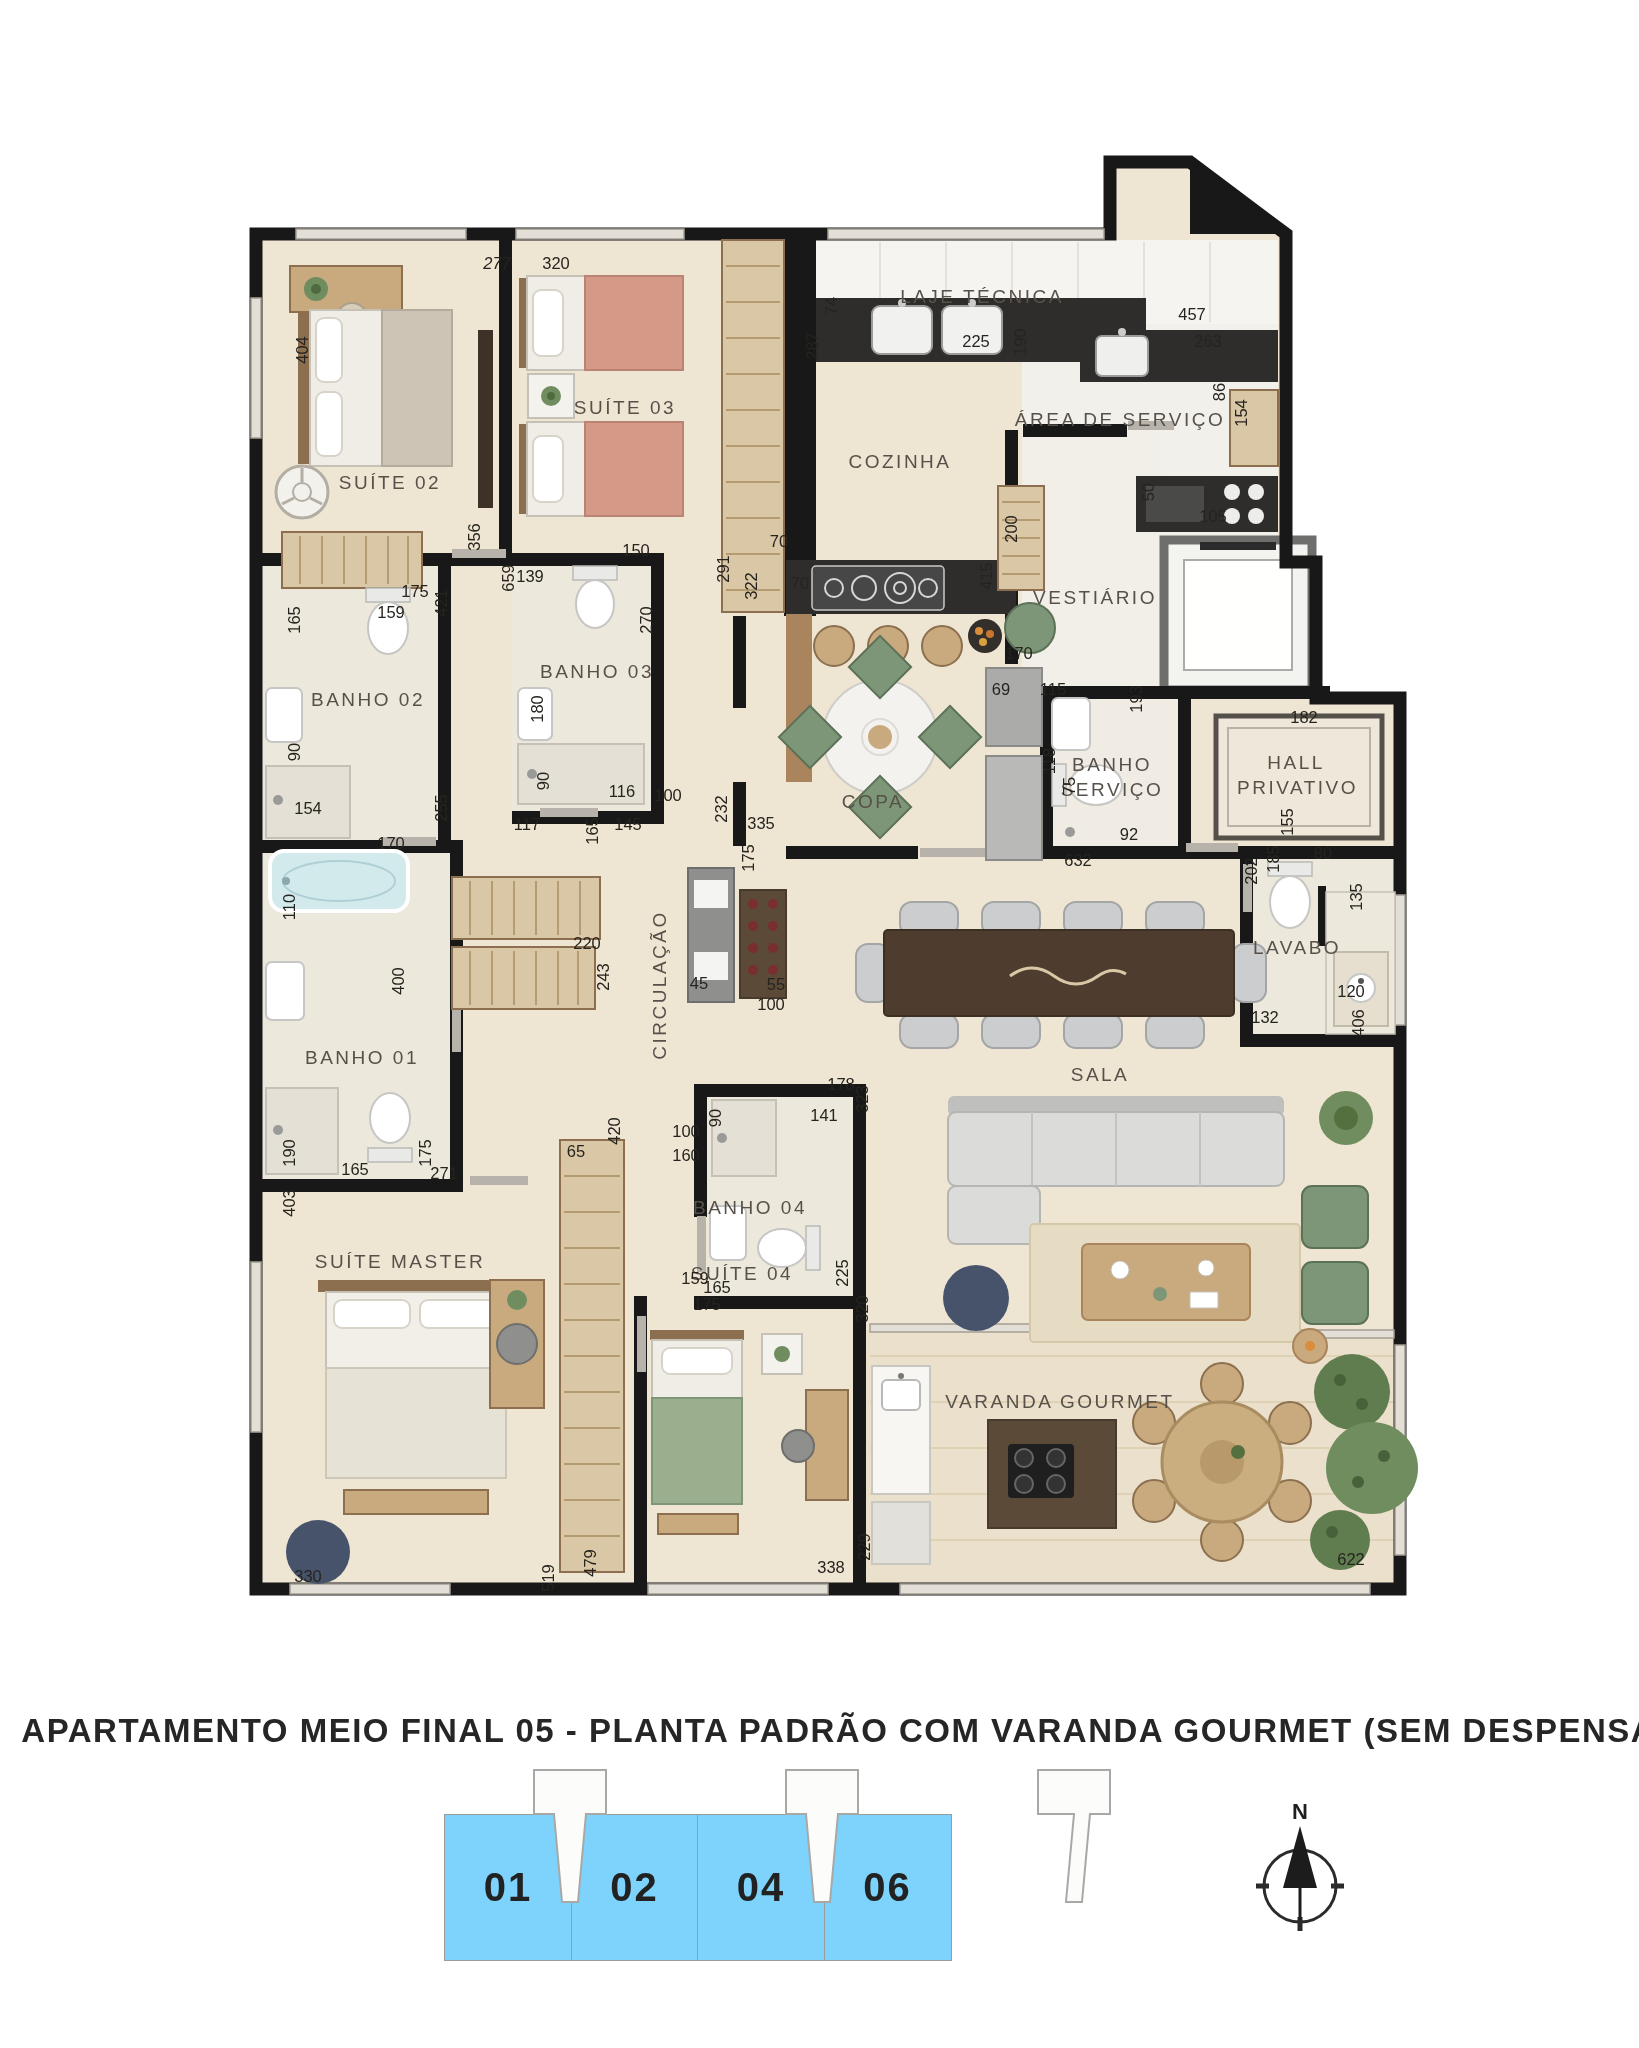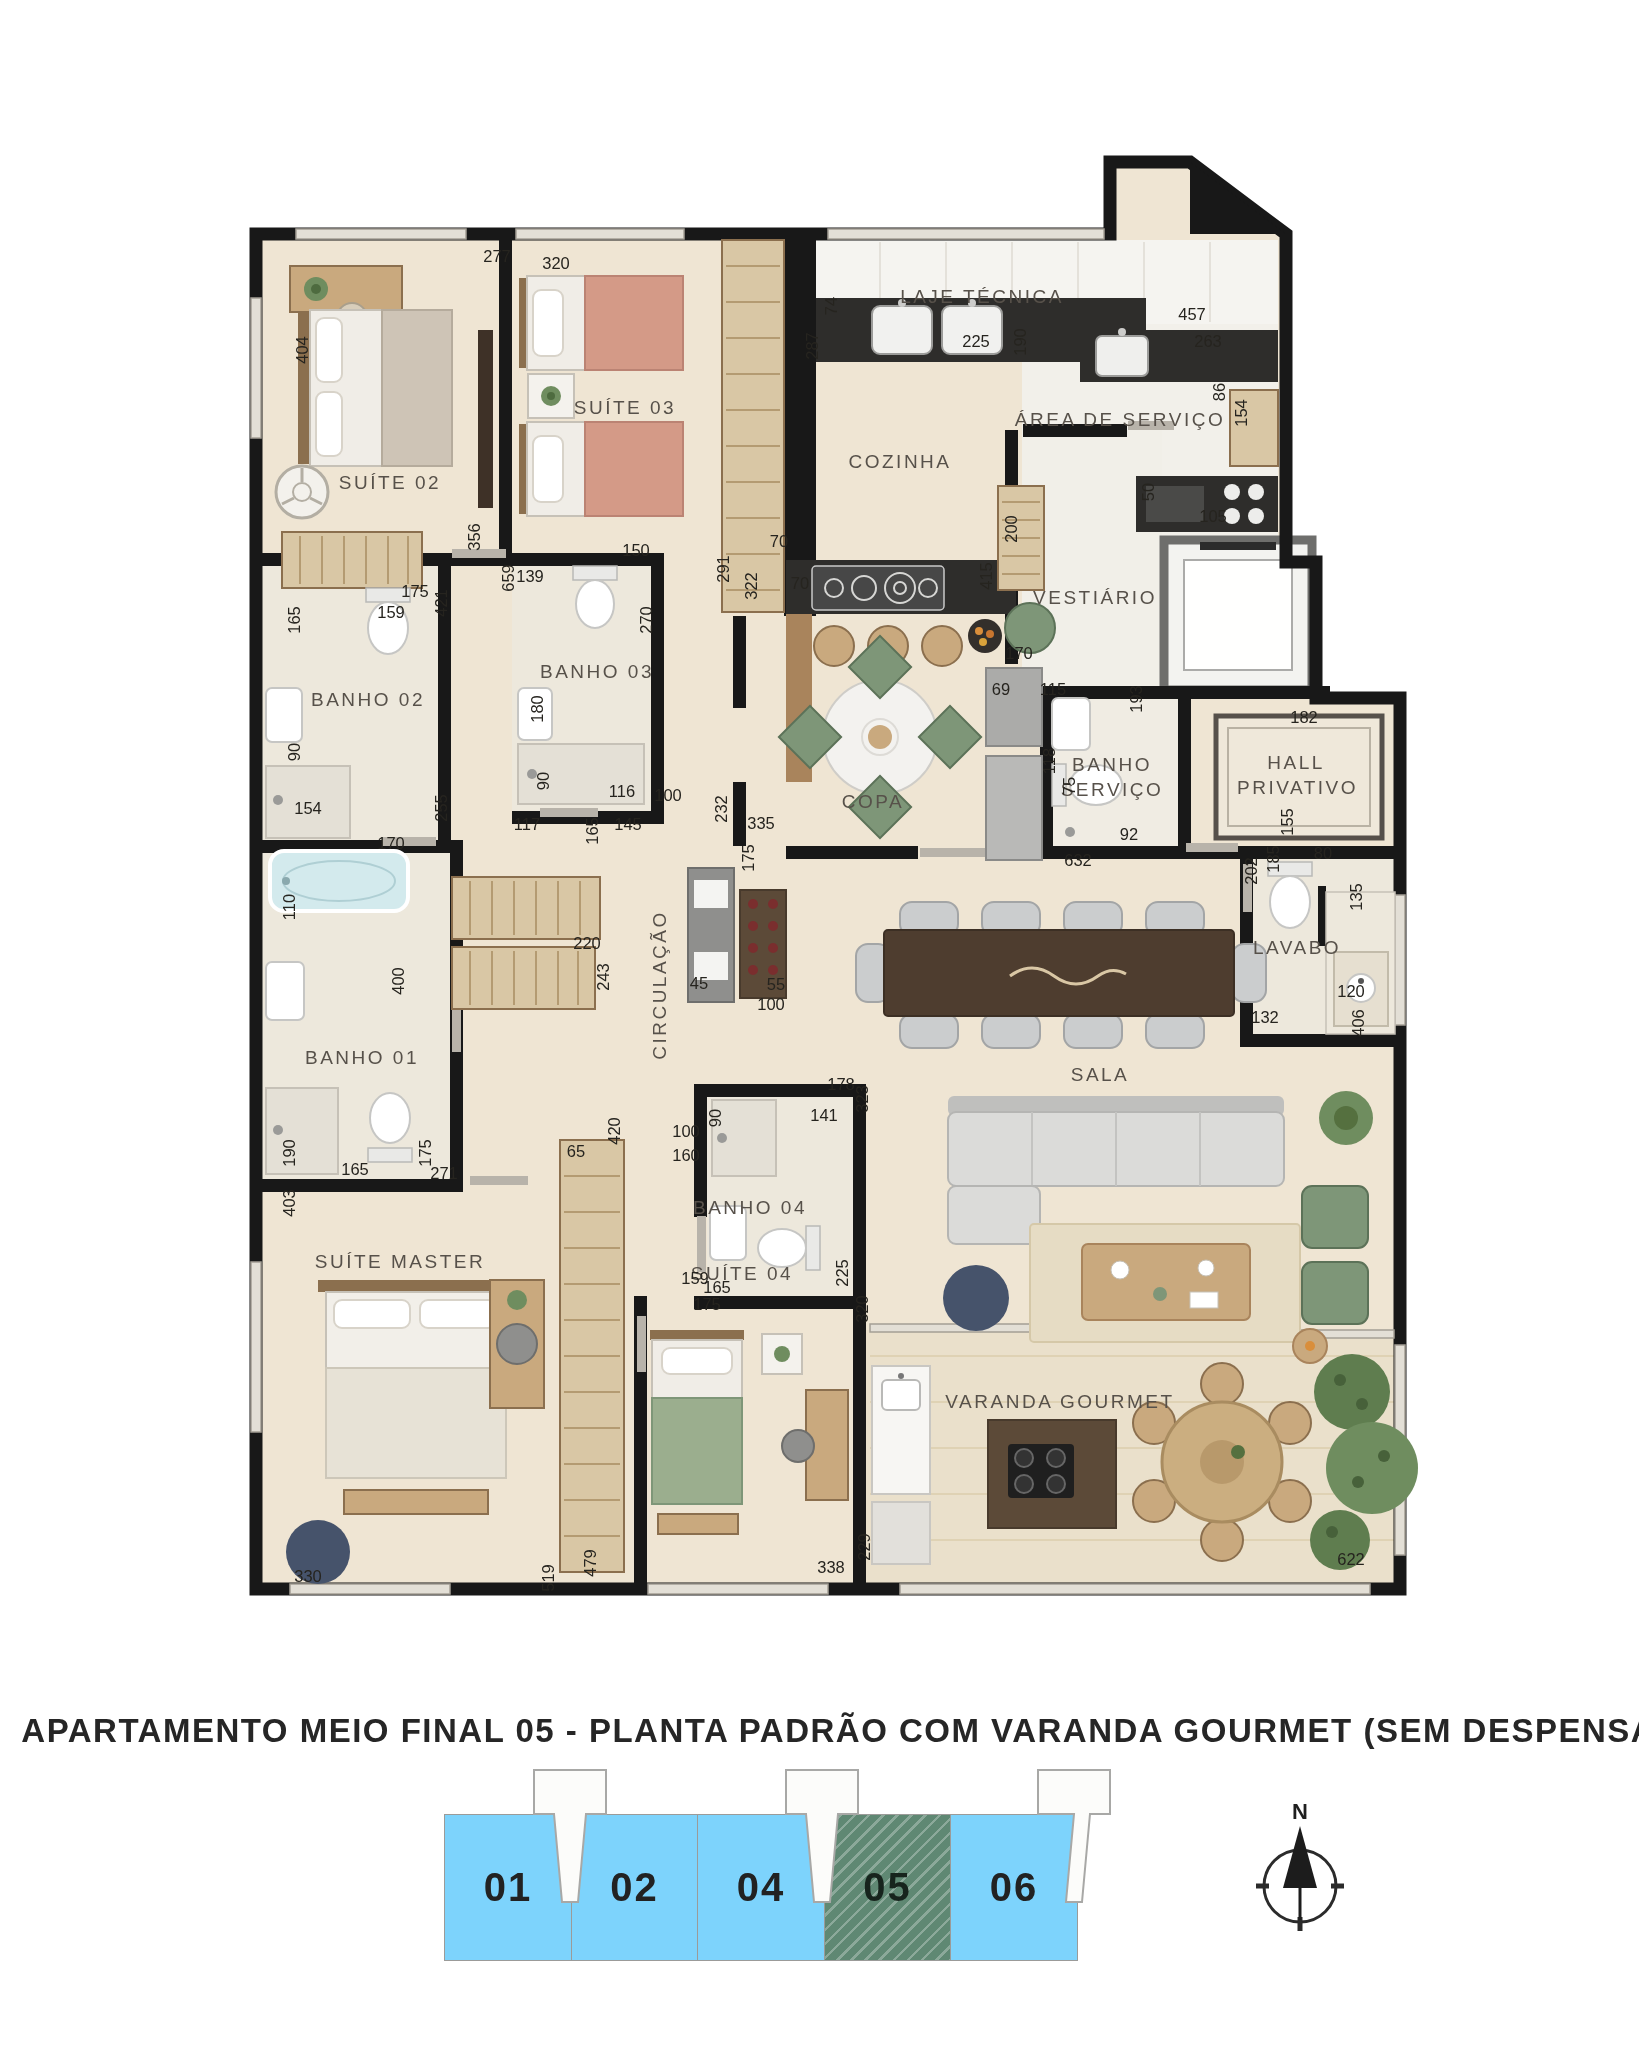--- a/index.html
+++ b/index.html
@@ -385,21 +385,21 @@
       <div class="room wrap" style="left: 1296px; top: 776px;">HALL PRIVATIVO</div>
       <div class="room rot" style="left: 660px; top: 985px;">CIRCULAÇÃO</div>
       <div class="room" style="left: 1297px; top: 948px;">LAVABO</div>
       <div class="room" style="left: 1100px; top: 1075px;">SALA</div>
       <div class="room wrap" style="left: 362px; top: 1058px;">BANHO 01</div>
       <div class="room" style="left: 400px; top: 1262px;">SUÍTE MASTER</div>
       <div class="room wrap" style="left: 750px; top: 1208px;">BANHO 04</div>
       <div class="room" style="left: 742px; top: 1274px; text-align: right;">SUÍTE 04</div>
       <div class="room" style="left: 1060px; top: 1402px;">VARANDA GOURMET</div>
       <div class="dim r" style="left: 302px; top: 350px;">404</div>
-      <div class="dim" style="left: 497px; top: 256px;">277</div>
+      <div class="dim" style="left: 497px; top: 263px; font-style: italic;">277</div>
       <div class="dim" style="left: 556px; top: 263px;">320</div>
       <div class="dim r" style="left: 831px; top: 306px;">74</div>
       <div class="dim r" style="left: 812px; top: 346px;">287</div>
       <div class="dim" style="left: 976px; top: 341px;">225</div>
       <div class="dim r" style="left: 1020px; top: 342px;">190</div>
       <div class="dim" style="left: 1192px; top: 314px;">457</div>
       <div class="dim" style="left: 1208px; top: 341px;">263</div>
       <div class="dim r" style="left: 1219px; top: 392px;">86</div>
       <div class="dim r" style="left: 1241px; top: 413px;">154</div>
       <div class="dim r" style="left: 474px; top: 537px;">356</div>
@@ -482,21 +482,20 @@
       <div class="dim r" style="left: 864px; top: 1547px;">229</div>
       <div class="dim" style="left: 1351px; top: 1559px;">622</div>
     </div>
 
 <div class="title">APARTAMENTO MEIO FINAL 05 - PLANTA PADRÃO COM VARANDA GOURMET (SEM DESPENSA)</div>
 
 <div class="keyplan">
       <div class="unit">01</div>
       <div class="unit">02</div>
       <div class="unit">04</div>
-      <div class="unit hl">05</div>
       <div class="unit">06</div>
     </div>
 
 <svg class="towers" width="1639" height="2048" viewBox="0 0 1639 2048">
   <g fill="#FCFCFA" stroke="#A8A8A6" stroke-width="2">
     <path d="M534 1770 H606 V1814 H586 L578 1902 H562 L554 1814 H534 Z"></path>
     <path d="M786 1770 H858 V1814 H838 L830 1902 H814 L806 1814 H786 Z"></path>
     <path d="M1038 1770 H1110 V1814 H1090 L1082 1902 H1066 L1074 1814 H1038 Z"></path>
   </g>
 </svg>

